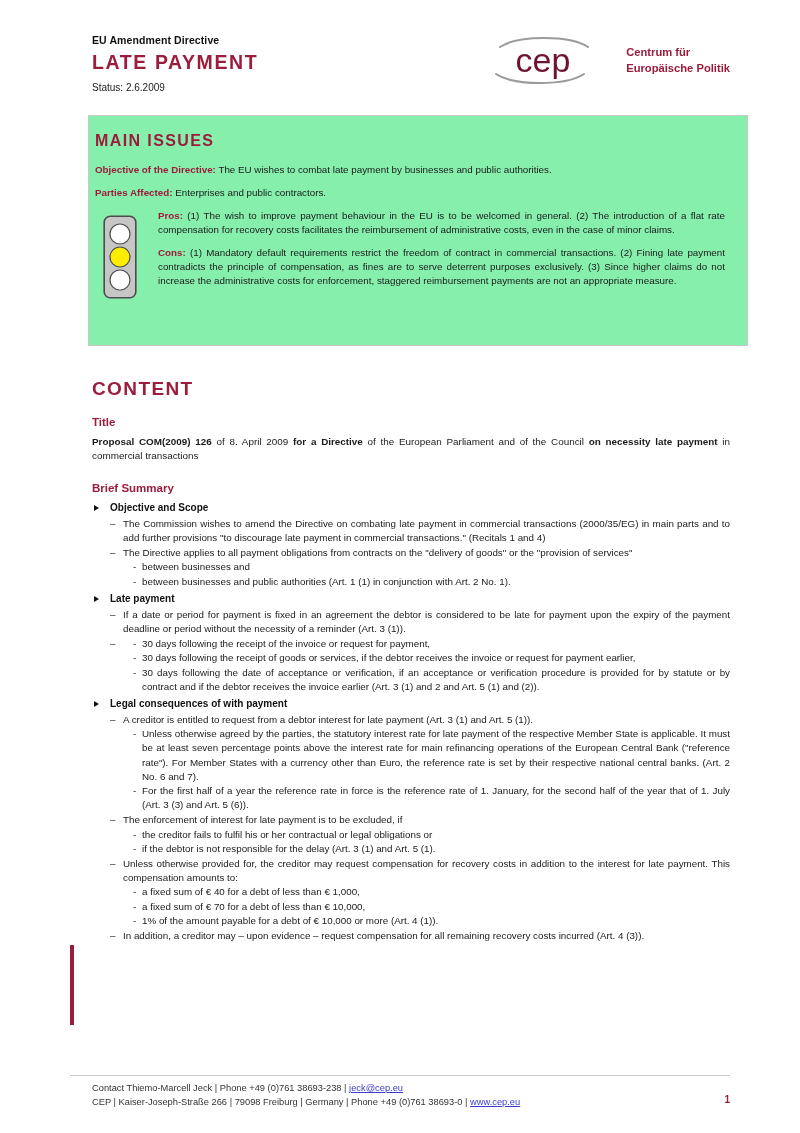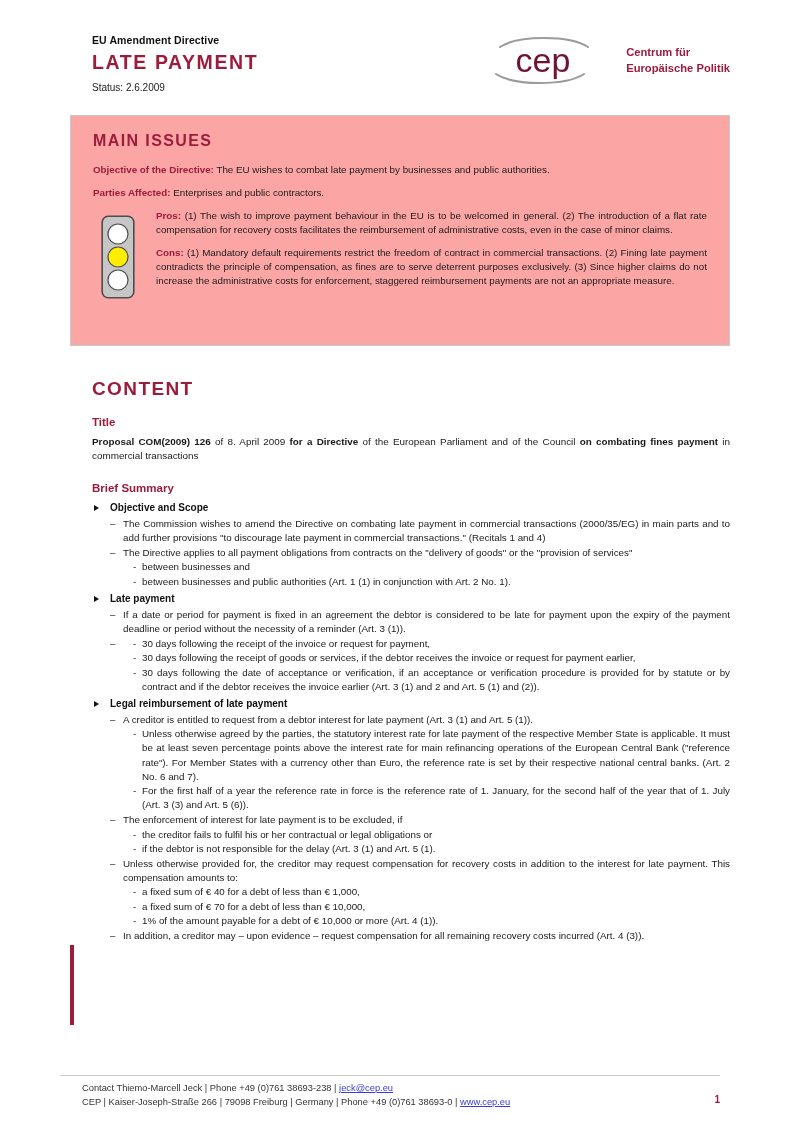--- a/index.html
+++ b/index.html
@@ -76,27 +76,27 @@
     font-size: 11.2px;
     font-weight: bold;
     color: #9c1c3c;
     line-height: 1.45;
     white-space: nowrap;
   }
 
   
   .main-issues {
     position: absolute;
-    left: 70px;
+    left: 88px;
     top: 115px;
     width: 660px;
     box-sizing: border-box;
     border: 1px solid #c9c9c9;
-    background: #fca5a5;
-    padding: 16px 22px 18px 22px;
+    background: #86efac;
+    padding: 16px 22px 18px 6px;
   }
   .mi-heading {
     font-size: 16px;
     font-weight: bold;
     letter-spacing: 1.4px;
     color: #9c1c3c;
     margin: 0 0 13px 0;
   }
   .mi-line {
     font-size: 9.8px;
@@ -224,21 +224,21 @@
     left: 70px;
     top: 945px;
     width: 4px;
     height: 80px;
     background: #9c1c3c;
   }
 
   
   .footer {
     position: absolute;
-    left: 60px;
+    left: 70px;
     top: 1075px;
     width: 660px;
   }
   .footer-rule {
     border-top: 1px solid #cccccc;
     margin: 0 0 6px 0;
   }
   .footer-inner {
     position: relative;
     padding-left: 22px;
@@ -320,21 +320,21 @@
           <span class="pc-label">Cons:</span><span> (1) Mandatory default requirements restrict the freedom of contract in commercial transactions. (2) Fining late payment contradicts the principle of compensation, as fines are to serve deterrent purposes exclusively. (3) Since higher claims do not increase the administrative costs for enforcement, staggered reimbursement payments are not an appropriate measure.</span>
         </p>
       </div>
     </div>
   </div>
 
   <div class="content">
     <div class="content-inner">
       <div class="content-heading">CONTENT</div>
       <div class="sub-heading">Title</div>
-      <p class="title-para"><b>Proposal COM(2009) 126</b> of 8. April 2009 <b>for a Directive</b> of the European Parliament and of the Council <b>on combating fines payment</b> in commercial transactions</p>
+      <p class="title-para"><b>Proposal COM(2009) 126</b> of 8. April 2009 <b>for a Directive</b> of the European Parliament and of the Council <b>on necessity late payment</b> in commercial transactions</p>
       <div class="sub-heading">Brief Summary</div>
       <div id="groups-container">
           <div class="group">
             <div class="grp-head"><span class="tri"></span><span>Objective and Scope</span></div>
             <ul class="lvl1">
               <li><span class="dash">–</span><span>The Commission wishes to amend the Directive on combating late payment in commercial transactions (2000/35/EG) in main parts and to add further provisions "to discourage late payment in commercial transactions." (Recitals 1 and 4)</span></li>
               <li><span class="dash">–</span><span>The Directive applies to all payment obligations from contracts on the "delivery of goods" or the "provision of services"</span><ul class="lvl2">
                   <li><span class="dash2">-</span><span>between businesses and</span></li>
                   <li><span class="dash2">-</span><span>between businesses and public authorities (Art. 1 (1)  in conjunction with Art. 2 No. 1).</span></li>
                 </ul></li>
@@ -345,21 +345,21 @@
             <ul class="lvl1">
               <li><span class="dash">–</span><span>If a date or period for payment is fixed in an agreement the debtor is considered to be late for payment upon the expiry of the payment deadline or period without the necessity of a reminder (Art. 3 (1)).</span></li>
               <li><span class="dash">–</span><ul class="lvl2">
                   <li><span class="dash2">-</span><span>30 days following the receipt of the invoice or request for payment,</span></li>
                   <li><span class="dash2">-</span><span>30 days following the receipt of goods or services, if the debtor receives the invoice or request for payment earlier,</span></li>
                   <li><span class="dash2">-</span><span>30 days following the date of acceptance or verification, if an acceptance or verification procedure is provided for by statute or by contract and if the debtor receives the invoice earlier (Art. 3 (1) and 2 and Art. 5 (1) and (2)).</span></li>
                 </ul></li>
             </ul>
           </div>
           <div class="group">
-            <div class="grp-head"><span class="tri"></span><span>Legal reimbursement of late payment</span></div>
+            <div class="grp-head"><span class="tri"></span><span>Legal consequences of with payment</span></div>
             <ul class="lvl1">
               <li><span class="dash">–</span><span>A creditor is entitled to request from a debtor interest for late payment (Art. 3 (1) and Art. 5 (1)).</span><ul class="lvl2">
                   <li><span class="dash2">-</span><span>Unless otherwise agreed by the parties, the statutory interest rate for late payment of the respective Member State is applicable. It must be at least seven percentage points above the interest rate for main refinancing operations of the European Central Bank ("reference rate"). For Member States with a currency other than Euro, the reference rate is set by their respective national central banks. (Art. 2 No. 6 and 7).</span></li>
                   <li><span class="dash2">-</span><span>For the first half of a year the reference rate in force is the reference rate of 1. January, for the second half of the year that of 1. July (Art. 3 (3) and Art. 5 (6)).</span></li>
                 </ul></li>
               <li><span class="dash">–</span><span>The enforcement of interest for late payment is to be excluded, if</span><ul class="lvl2">
                   <li><span class="dash2">-</span><span>the creditor fails to fulfil his or her contractual or legal obligations or</span></li>
                   <li><span class="dash2">-</span><span>if the debtor is not responsible for the delay (Art. 3 (1) and Art. 5 (1).</span></li>
                 </ul></li>
               <li><span class="dash">–</span><span>Unless otherwise provided for, the creditor may request compensation for recovery costs in addition to the interest for late payment. This compensation amounts to:</span><ul class="lvl2">

